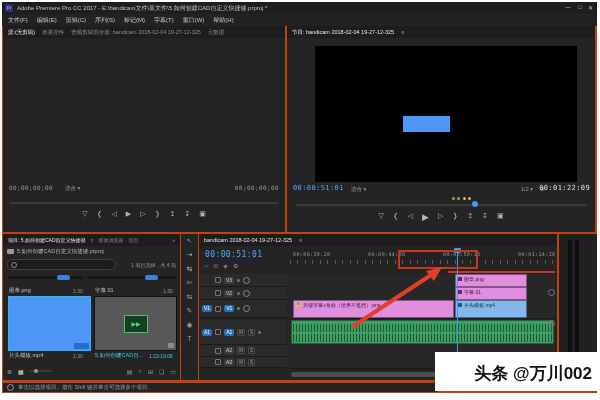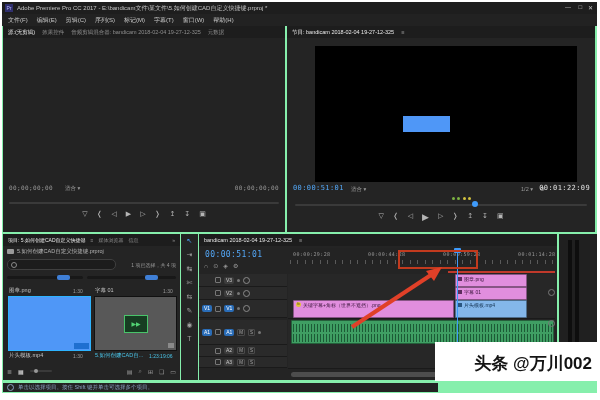--- a/index.html
+++ b/index.html
@@ -1,20 +1,20 @@
 <!DOCTYPE html>
 <html><head>
 <meta charset="utf-8">
 <style>
   html,body{margin:0;padding:0}
   body{width:600px;height:400px;background:#ffffff;position:relative;overflow:hidden;
        font-family:"Liberation Sans","DejaVu Sans",sans-serif;color:#c8c8c8;
        -webkit-font-smoothing:antialiased}
   .abs{position:absolute}
-  .win{position:absolute;left:2px;top:2px;width:595px;height:391px;background:#86efac}
+  .win{position:absolute;left:2px;top:2px;width:595px;height:391px;background:#c2410c}
   .panel{position:absolute;background:#242424}
   .tabstrip{position:absolute;left:0;right:0;top:0;height:12px;background:#1d1d1d;
             display:flex;align-items:center;gap:7px;padding:0 5px;font-size:5.5px;color:#8e8e8e;
             white-space:nowrap;overflow:hidden}
   .tab-active{color:#e8e8e8}
   .t5{font-size:5px}.t55{font-size:5.5px}.t6{font-size:6px}
   .t7{font-size:7px}.t8{font-size:8px}
   .tc{letter-spacing:.4px;font-family:"DejaVu Sans Mono","Liberation Mono",monospace}.gray{color:#9a9a9a}.white{color:#e0e0e0}
   .flex{display:flex;align-items:center}
   .transport{position:absolute;left:0;right:0;display:flex;justify-content:center;gap:9px;
@@ -303,15 +303,15 @@
   </div>
 </div>
 
 <div class="abs" style="left:398px;top:250px;width:76px;height:15px;border:2px solid #c23a1e;z-index:30"></div>
 
 <svg class="abs" style="left:330px;top:255px;width:130px;height:80px;z-index:31;pointer-events:none" viewBox="0 0 130 80">
   <line x1="22" y1="72" x2="104" y2="18" stroke="#e04028" stroke-width="4"></line>
   <polygon points="112,12 96,16 104,26" fill="#e04028"></polygon>
 </svg>
 
-<div class="abs" style="left:435px;top:342px;width:165px;height:39px;background:#ffffff;z-index:40;text-align:right;box-sizing:border-box;padding:10px 8px 0 0">
+<div class="abs" style="left:435px;top:352px;width:165px;height:39px;background:#ffffff;z-index:40;text-align:right;box-sizing:border-box;padding:10px 8px 0 0">
   <span style="font-size:17px;font-weight:bold;color:#141414">头条 @万川002</span>
 </div>
 
 </body></html>

